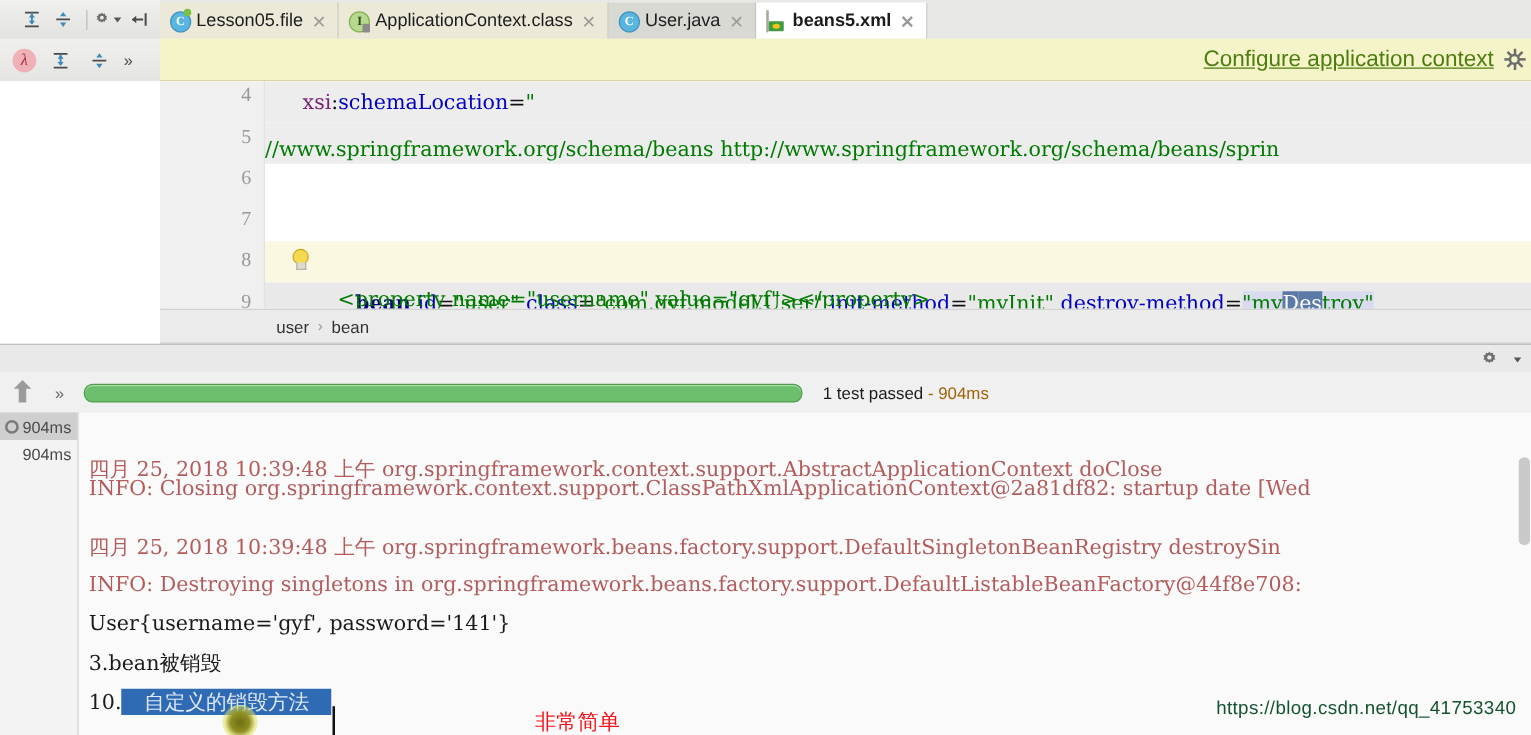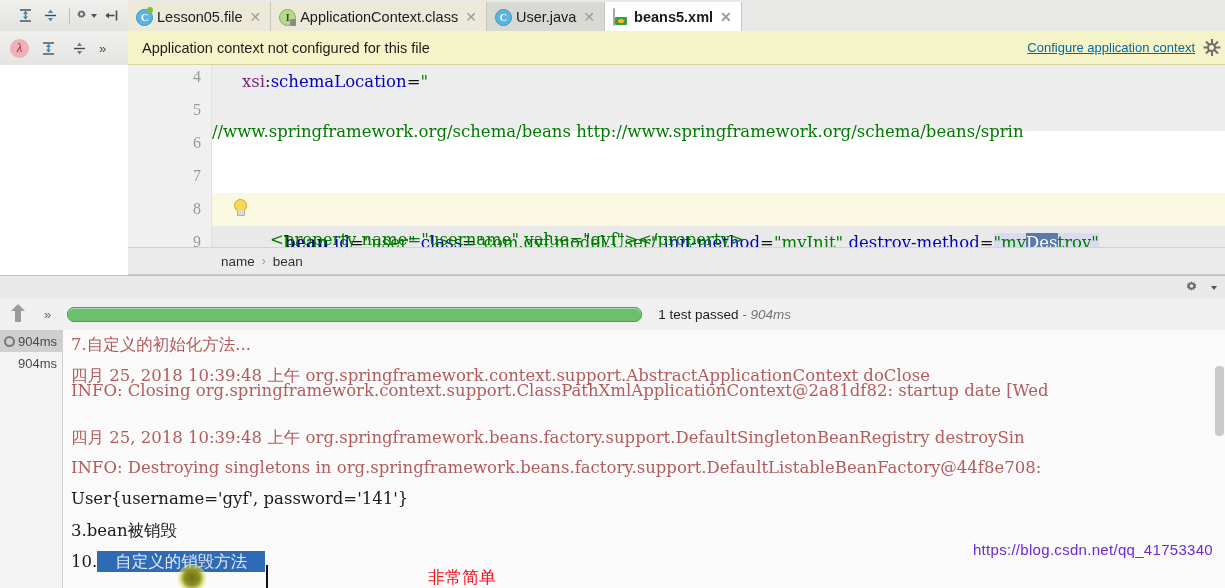--- a/index.html
+++ b/index.html
@@ -49,21 +49,21 @@
   .lambda{width:19px;height:19px;border-radius:50%;background:#efb0b6;color:#9c2b38;
     font-size:13px;display:flex;align-items:center;justify-content:center;font-family:"Liberation Serif",serif;font-style:italic;}
   .chev{color:#4a4a4a;font-size:13px;margin-left:6px;}
 
   
   .banner{position:absolute;left:128px;top:31px;width:1097px;height:34px;
     background:#f5f4c8;border-bottom:1px solid #d8d5a0;box-sizing:border-box;
     display:flex;align-items:center;}
   .banner-text{margin-left:14px;font-size:14.5px;color:#1d1d1d;}
   .banner-right{margin-left:auto;display:flex;align-items:center;padding-right:6px;}
-  .banner-link{color:#0369a1;text-decoration:underline;font-size:13px;cursor:pointer;}
+  .banner-link{color:#4d7c0f;text-decoration:underline;font-size:18px;cursor:pointer;}
   .gear{width:15px;height:15px;display:inline-block;position:relative;margin-left:9px;}
   .gear .gc{position:absolute;left:3px;top:3px;width:9px;height:9px;border-radius:50%;
     border:2.5px solid #6d6d6d;box-sizing:border-box;}
   .gear .sp{position:absolute;left:6.5px;top:-1px;width:2px;height:17px;background:#6d6d6d;}
   .gear .sp.r45{transform:rotate(45deg);}
   .gear .sp.r90{transform:rotate(90deg);}
   .gear .sp.r135{transform:rotate(135deg);}
   .gear .hole{position:absolute;left:5px;top:5px;width:5px;height:5px;border-radius:50%;background:#f5f4c8;z-index:3;}
 
   
@@ -108,37 +108,37 @@
   .runner{position:absolute;left:0;top:298px;width:1225px;height:290px;background:#f3f3f3;}
   .runbar{position:absolute;left:0;top:0;width:1225px;height:32px;display:flex;align-items:center;background:#f0f0f0;border-bottom:1px solid #dcdcdc;}
   .uparrow{width:16px;height:18px;margin-left:10px;position:relative;}
   .uparrow .sh{position:absolute;left:5px;top:4px;width:6px;height:13px;background:#9b9b9b;}
   .uparrow .hd{position:absolute;left:1px;top:-1px;width:0;height:0;border-left:7px solid transparent;
     border-right:7px solid transparent;border-bottom:7px solid #9b9b9b;}
   .dblchev{margin-left:18px;color:#666;font-size:13px;}
   .progress{margin-left:16px;width:573px;height:13px;border-radius:7px;background:#6cbf6c;
     border:1px solid #4f9e4f;box-shadow:inset 0 1px 0 rgba(255,255,255,.45);}
   .runstatus{margin-left:16px;font-size:13.5px;color:#1c1c1c;}
-  .runstatus .ms{color:#737373;font-style:italic;}
+  .runstatus .ms{color:#a16207;}
 
   .testtree{position:absolute;left:0;top:32px;width:62px;height:258px;background:#f3f3f3;border-right:1px solid #cfcfcf;}
   .trow{height:22px;display:flex;align-items:center;font-size:13px;color:#4a4a4a;padding-left:4px;box-sizing:border-box;}
   .trow.sel{background:#cfcfcf;}
   .tdot{width:11px;height:11px;border-radius:50%;border:2px solid #7a7a7a;box-sizing:border-box;margin-right:3px;flex:0 0 11px;}
 
   .console{position:absolute;left:63px;top:32px;width:1162px;height:258px;background:#fafafa;overflow:hidden;}
   .logline{position:absolute;left:8px;white-space:pre;font-family:"DejaVu Serif",serif;font-size:16.5px;color:#b25c5c;}
   .logline.black{color:#1a1a1a;}
   .selblue{background:#2f6bb5;color:#dfe8f5;padding:1px 18px;position:relative;}
   .caret{position:absolute;right:-3px;top:-2px;width:2px;height:26px;background:#111;}
   .cursordot{position:absolute;width:28px;height:28px;border-radius:50%;
     background:radial-gradient(circle,#6e6e18 0%,#8f8f20 38%,rgba(222,222,90,.55) 62%,rgba(235,235,120,.12) 100%);}
   .redtext{position:absolute;font-size:17px;color:#f4121a;font-family:"DejaVu Sans",sans-serif;}
 
-  .watermark{position:absolute;right:12px;bottom:30px;font-size:15px;color:#6d28d9;
+  .watermark{position:absolute;right:12px;bottom:13px;font-size:15px;color:#14532d;
     font-family:"Liberation Sans",sans-serif;letter-spacing:.3px;}
   .runnerscroll{position:absolute;right:1px;top:36px;width:9px;height:70px;background:#c9c9c9;border-radius:4px;}
 </style>
 </head>
 <body>
 
 <div class="app">
 
   <div class="topbar">
 
@@ -224,21 +224,20 @@
       <svg width="15" height="15" viewBox="0 0 15 15">
         <polygon points="7.5,1.5 5,5 10,5" fill="#3d89b8"></polygon>
         <line x1="2" y1="7.5" x2="13" y2="7.5" stroke="#4a4a4a" stroke-width="1.4"></line>
         <polygon points="7.5,13.5 5,10 10,10" fill="#3d89b8"></polygon>
       </svg>
     </span>
     <span class="chev">»</span>
   </div>
 
   <div class="banner">
-    <span class="banner-text">Application context not configured for this file</span>
     <span class="banner-right">
       <span class="banner-link">Configure application context</span>
       <span class="gear">
         <span class="sp"></span>
           <span class="sp r45"></span>
           <span class="sp r90"></span>
           <span class="sp r135"></span>
         <span class="gc"></span>
           <span class="hole"></span>
       </span>
@@ -260,35 +259,35 @@
     <div class="codewrap">
 
       <div class="cl-bg" style="top:0px;width:1025px;background:#ededed;"></div>
       <div class="cl-bg" style="top:33px;width:1025px;background:#ededed;"></div>
 
       <div class="cl-bg" style="top:128px;width:1025px;height:33px;background:#faf8e0;"></div>
       <div class="cl-bg" style="top:161px;width:1025px;height:22px;background:#e9e9e9;"></div>
 
       <div class="cline" style="top:0px;left:30px"><span class="k-ns">xsi</span><span class="k-plain">:</span><span class="k-attr">schemaLocation</span><span class="k-plain">=</span><span class="k-str">"</span></div>
 
-      <div class="cline" style="top:50px;left:0px"><span class="k-str">//www.springframework.org/schema/beans</span><span class="k-str"> </span><span class="k-str">http://www.springframework.org/schema/beans/sprin</span></div>
+      <div class="cline" style="top:38px;left:0px"><span class="k-str">//www.springframework.org/schema/beans</span><span class="k-str"> </span><span class="k-str">http://www.springframework.org/schema/beans/sprin</span></div>
 
       <div class="cline" style="top:66px;left:0px"></div>
       <div class="cline" style="top:99px;left:0px"></div>
 
       <div class="cline" style="top:128px;left:30px">
         <span class="bulb"><span class="b"></span><span class="stem"></span></span><span class="k-tag">bean</span><span class="k-plain"> </span><span class="k-attr">id</span><span class="k-plain">=</span><span class="k-str">"user"</span><span class="k-plain"> </span><span class="k-attr">class</span><span class="k-plain">=</span><span class="k-str">"com.gyf.model.User"</span><span class="k-plain"> </span><span class="k-attr">init-method</span><span class="k-plain">=</span><span class="k-str">"myInit"</span><span class="k-plain"> </span><span class="k-attr">destroy-method</span><span class="k-plain">=</span><span class="k-str sel-lite">"my</span><span class="sel-dark">D</span><span class="sel-dark">es</span><span class="k-str sel-lite">troy</span><span class="k-str sel-lite">"</span>
       </div>
 
       <div class="cline" style="top:158px;left:58px;color:#007a00;"><span>&lt;property name="username" value="gyf"&gt;&lt;/property&gt;</span></div>
     </div>
   </div>
 
   <div class="crumb">
-    <span class="c1">name</span>
+    <span class="c1">user</span>
     <span class="sepc">›</span>
     <span>bean</span>
   </div>
 
   <div class="runhdr">
     <span class="gear gear2" style="background:transparent">
       <svg width="15" height="15" viewBox="0 0 16 16">
         <path d="M8 1.2l1.1 1.6 1.9-.5.3 1.9 1.9.4-1 1.7 1 1.7-1.9.4-.3 1.9-1.9-.5L8 11.4 6.9 9.8 5 10.3l-.3-1.9-1.9-.4 1-1.7-1-1.7 1.9-.4.3-1.9 1.9.5z" fill="#6d6d6d"></path>
         <circle cx="8" cy="6.3" r="1.9" fill="#e9e9e9"></circle>
       </svg>
@@ -313,21 +312,20 @@
         <span class="tdot"></span>
         <span>904ms</span>
       </div>
       <div class="trow">
         <span style="width:14px;flex:0 0 14px"></span>
         <span>904ms</span>
       </div>
     </div>
 
     <div class="console">
-      <div class="logline" style="top:4px">7.自定义的初始化方法...</div>
       <div class="logline" style="top:35px">四月 25, 2018 10:39:48 上午 org.springframework.context.support.AbstractApplicationContext doClose</div>
       <div class="logline" style="top:51px">INFO: Closing org.springframework.context.support.ClassPathXmlApplicationContext@2a81df82: startup date [Wed</div>
       <div class="logline" style="top:97px">四月 25, 2018 10:39:48 上午 org.springframework.beans.factory.support.DefaultSingletonBeanRegistry destroySin</div>
       <div class="logline" style="top:128px">INFO: Destroying singletons in org.springframework.beans.factory.support.DefaultListableBeanFactory@44f8e708:</div>
       <div class="logline black" style="top:159px">User{username='gyf', password='141'}</div>
       <div class="logline black" style="top:190px">3.bean被销毁</div>
 
       <div class="logline black" style="top:221px"><span>10.</span><span class="selblue">自定义的销毁方法</span><span style="position:relative;display:inline-block;width:0"><span class="caret"></span></span></div>
 
       <span class="cursordot" style="left:115px;top:234px"></span>

